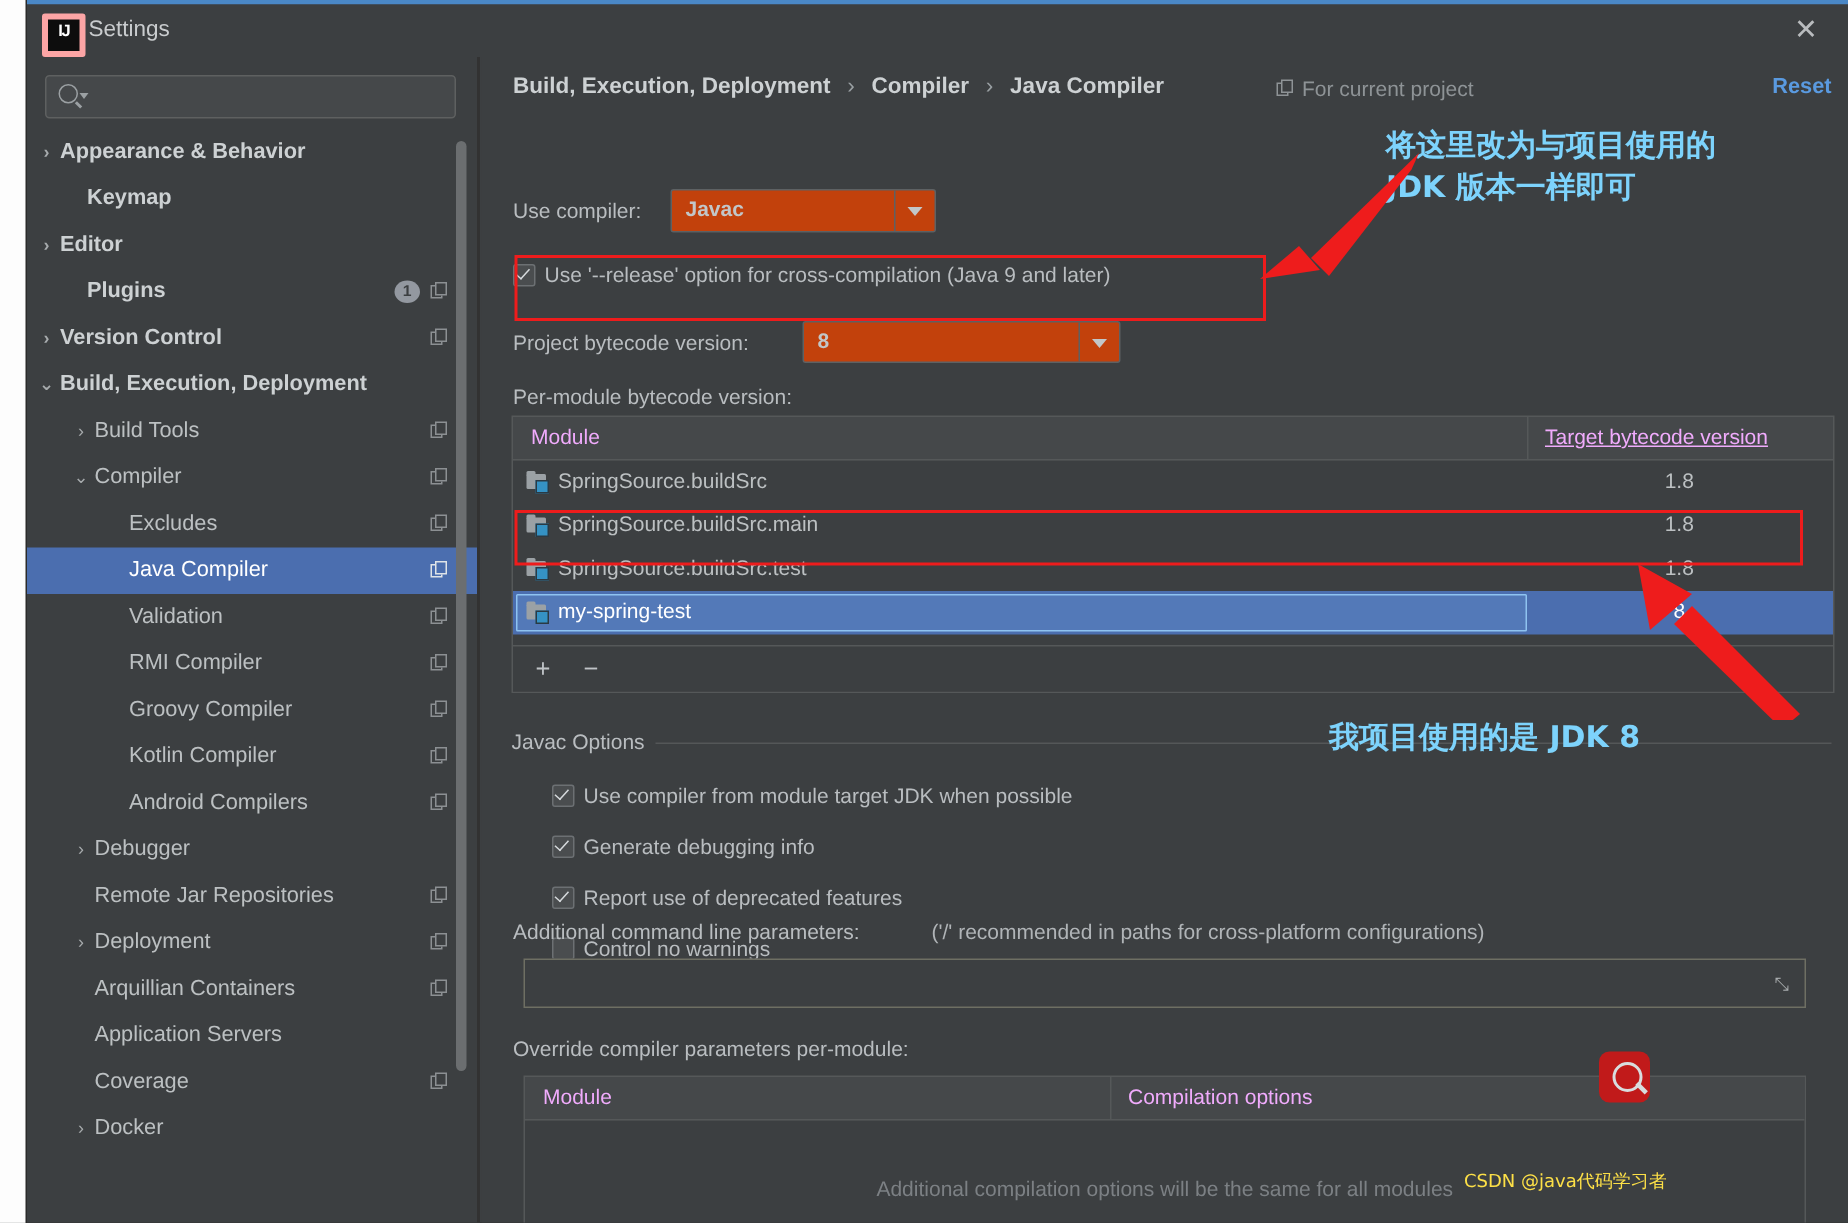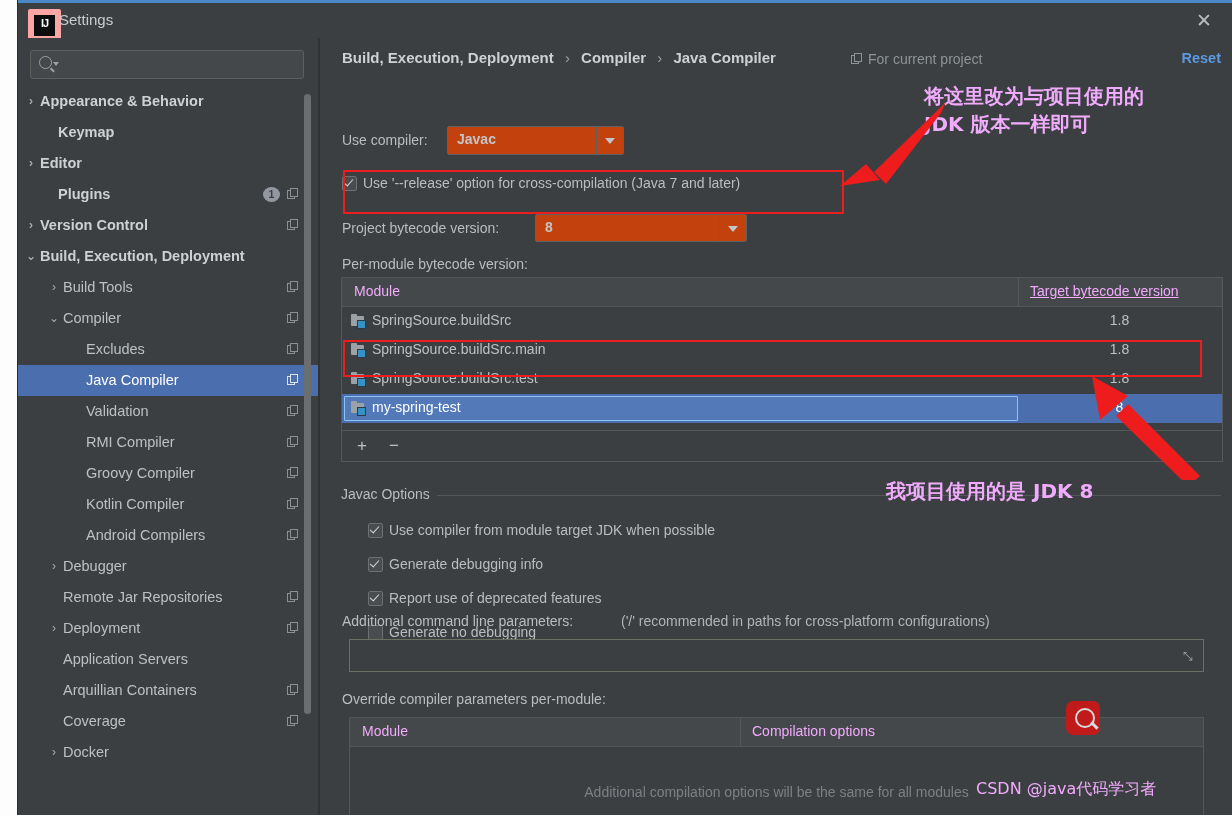--- a/index.html
+++ b/index.html
@@ -16,21 +16,21 @@
   
   #dialog{
     position:absolute;left:18px;top:0;width:1214px;height:815px;
     background:#3c3f41;
     box-shadow:0 0 0 1px #2b2b2b;
   }
   #dialog::before{content:"";position:absolute;left:0;top:0;right:0;height:3px;background:#4a88c7;}
 
   
   .titlebar{position:absolute;left:0;top:3px;width:1214px;height:33px;background:#3c3f41;}
-  .tb-logo{position:absolute;left:10px;top:6px;width:21px;height:21px;background:#0d0d0d;border:6px solid #fca5a5;
+  .tb-logo{position:absolute;left:10px;top:6px;width:21px;height:21px;background:#0d0d0d;border:4px solid #fca5a5;
     border-radius:2px;color:#fff;font-size:11px;font-weight:bold;line-height:19px;text-align:center;letter-spacing:-1px;}
   .tb-logo span{display:inline-block;transform:translateY(-1px);}
   .tb-title{position:absolute;left:41px;top:8px;font-size:15px;color:#c9ccce;}
   .tb-close{position:absolute;right:8px;top:4px;width:40px;height:27px;color:#b9bcbe;font-size:19px;
     line-height:27px;text-align:center;cursor:default;}
 
   
   .sidebar{position:absolute;left:0;top:38px;width:302px;height:777px;background:#3c3f41;}
   .searchbox{position:absolute;left:12px;top:12px;width:272px;height:27px;background:#45484a;
     border:1px solid #5e6060;border-radius:3px;}
@@ -110,28 +110,28 @@
   .grp .gt{position:absolute;left:0;top:0;font-size:14px;color:#b9bdc0;background:#3c3f41;padding-right:8px;white-space:nowrap;}
   .grp .gl{position:absolute;top:9px;height:1px;background:#545758;}
 
   .txtfield{position:absolute;background:#3c3f41;border:1px solid #6e6f63;}
   .expand{position:absolute;right:7px;top:9px;width:13px;height:13px;color:#a8acae;font-size:12px;}
 
   .hint{position:absolute;font-size:14px;color:#b9bdc0;white-space:nowrap;}
   .emptytbl-msg{position:absolute;width:100%;text-align:center;font-size:14px;color:#7c8084;}
 
   
-  .anno{position:absolute;color:#f0abfc;font-weight:bold;white-space:nowrap;
+  .anno{position:absolute;color:#7dd3fc;font-weight:bold;white-space:nowrap;
     font-family:"DejaVu Sans","Liberation Sans",sans-serif;}
   .redbox{position:absolute;border:2px solid #ee1c1c;pointer-events:none;}
   .arrow-svg{position:absolute;pointer-events:none;}
   .magbtn{position:absolute;background:#c11a1a;border-radius:7px;}
   .magbtn .ring{position:absolute;left:9px;top:7px;width:16px;height:16px;border:2.6px solid #d8dcde;border-radius:50%;}
   .magbtn .stick{position:absolute;left:24px;top:23px;width:9px;height:2.6px;background:#d8dcde;transform:rotate(45deg);}
-  .watermark{position:absolute;font-size:16px;color:#f0abfc;white-space:nowrap;
+  .watermark{position:absolute;font-size:12px;color:#fde047;white-space:nowrap;
     font-family:"DejaVu Sans","Liberation Sans",sans-serif;}
 </style>
 </head>
 <body>
 
 <div id="backdrop">
   <div class="ghost-col"></div>
 </div>
 
 <div id="dialog">
@@ -257,28 +257,28 @@
         </div>
         <div class="titem">
           <span class="arrow" style="left: 29px;">›</span>
           <span class="lbl" style="left: 45px; text-align: center;">Deployment</span>
           <span class="copyic">
             <i class="a"></i>
             <i class="b"></i>
           </span>
         </div>
         <div class="titem">
+          <span class="lbl" style="left: 45px;">Arquillian Containers</span>
+          <span class="copyic">
+            <i class="a"></i>
+            <i class="b"></i>
+          </span>
+        </div>
+        <div class="titem">
           <span class="lbl" style="left: 45px;">Application Servers</span>
-        </div>
-        <div class="titem">
-          <span class="lbl" style="left: 45px;">Arquillian Containers</span>
-          <span class="copyic">
-            <i class="a"></i>
-            <i class="b"></i>
-          </span>
         </div>
         <div class="titem">
           <span class="lbl" style="left: 45px;">Coverage</span>
           <span class="copyic">
             <i class="a"></i>
             <i class="b"></i>
           </span>
         </div>
         <div class="titem">
           <span class="arrow" style="left: 29px;">›</span>
@@ -311,21 +311,21 @@
     <div class="reset">Reset</div>
 
     <div class="row-usecompiler lbl-sm">Use compiler:</div>
     <div class="combo" style="left:126px;top:88px;width:175px;height:27px;">
       <div class="val">Javac</div>
       <div class="arrowbtn"></div>
     </div>
 
     <div class="chk" style="left:21px;top:137px;">
       <span class="box on"></span>
-      <span class="txt">Use '--release' option for cross-compilation (Java 7 and later)</span>
+      <span class="txt">Use '--release' option for cross-compilation (Java 9 and later)</span>
     </div>
 
     <div class="lbl-sm" style="position:absolute;left:21px;top:182px;">Project bytecode version:</div>
     <div class="combo" style="left:214px;top:176px;width:210px;height:26px;">
       <div class="val">8</div>
       <div class="arrowbtn"></div>
     </div>
 
     <div class="lbl-sm" style="position:absolute;left:21px;top:218px;">Per-module bytecode version:</div>
 
@@ -389,21 +389,21 @@
         <div class="chk" style="left: 47px; top: 518px;">
           <span class="box on"></span>
           <span class="txt">Generate debugging info</span>
         </div>
         <div class="chk" style="left: 47px; top: 552px;">
           <span class="box on"></span>
           <span class="txt">Report use of deprecated features</span>
         </div>
         <div class="chk" style="left: 47px; top: 586px;">
           <span class="box"></span>
-          <span class="txt">Generate no debugging</span>
+          <span class="txt">Control no warnings</span>
         </div>
       </div>
 
     <div class="hint" style="left:21px;top:575px;">Additional command line parameters:</div>
     <div class="hint" style="left:300px;top:575px;color:#b0b4b7;">('/' recommended in paths for cross-platform configurations)</div>
 
     <div class="txtfield" style="left:28px;top:601px;width:853px;height:31px;">
       <div class="expand">⤡</div>
     </div>
 

